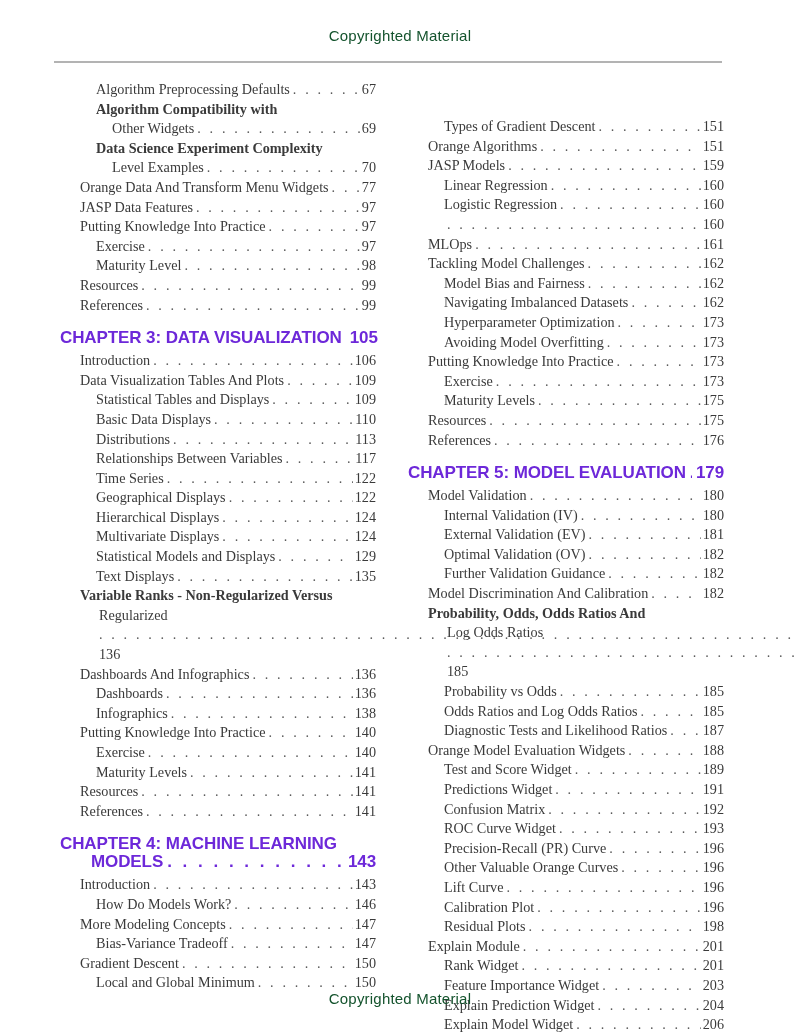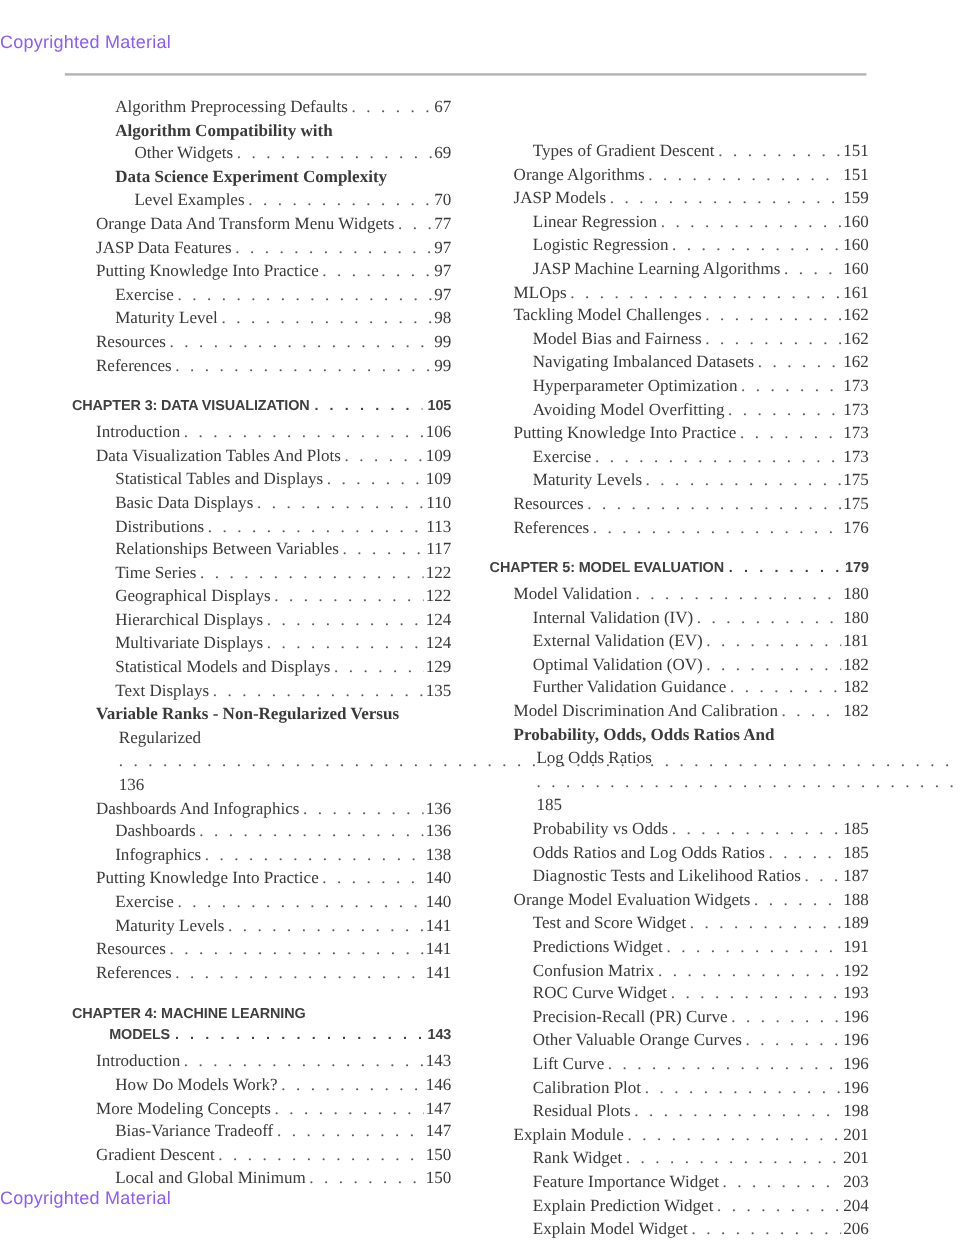--- a/index.html
+++ b/index.html
@@ -1,19 +1,19 @@
 <!DOCTYPE html>
 <html><head>
 <meta charset="utf-8">
 <style>
   html, body { margin: 0; padding: 0; background: #ffffff; }
   body { width: 800px; height: 1033px; position: relative; overflow: hidden; }
   .banner {
-    position: absolute; left: 0; width: 800px; 
-    font-family: "Liberation Sans", sans-serif; font-size: 15px; color: #8b5cf6;
+    position: absolute; left: 0; width: 800px; text-align: center;
+    font-family: "Liberation Sans", sans-serif; font-size: 15px; color: #14532d;
     letter-spacing: 0.2px;
   }
   .banner.top { top: 27px; }
   .banner.bottom { top: 990px; }
   .rule {
     position: absolute; left: 54px; width: 668px; top: 61px; height: 2px;
     background: #b3b3b3;
   }
   .col { position: absolute; top: 80px; }
   .col.left { left: 60px; width: 316px; }
@@ -32,22 +32,22 @@
     content: ". . . . . . . . . . . . . . . . . . . . . . . . . . . . . . . . . . . . . . . . . . . . . . . . . . . . . . . . . . . . . . . .";
   }
   .entry .page { flex: 0 0 auto; text-align: right; }
   .lvl1 { padding-left: 20px; }
   .lvl2 { padding-left: 36px; }
   .entry .first { display: block; white-space: nowrap; font-weight: bold; }
   .lvl1.wrap .line { padding-left: 16px; flex-direction: column; }
   .lvl2.wrap .line { padding-left: 16px; }
 
   .chapter {
-    font-family: "Liberation Sans", sans-serif; font-weight: bold; font-size: 12px;
-    color: #404040; line-height: 18px; letter-spacing: -0.1px;
+    font-family: "Liberation Sans", sans-serif; font-weight: bold; font-size: 17px;
+    color: #6d28d9; line-height: 18px; letter-spacing: -0.1px;
   }
   .chapter .line { display: flex; align-items: baseline; white-space: nowrap; }
   .chapter .lead {
     flex: 1 1 auto; overflow: hidden; white-space: nowrap; margin: 0 4px 0 4px;
     letter-spacing: 3px;
   }
   .chapter .lead::after {
     content: ". . . . . . . . . . . . . . . . . . . . . . . . . . . . . . . . . . . . . . . . . . . .";
   }
   .chapter .page { flex: 0 0 auto; }
@@ -372,21 +372,20 @@
     </div>
     <div class="entry lvl2">
       <div class="line">
         <span class="title">Logistic Regression</span>
         <span class="lead"></span>
         <span class="page">160</span>
       </div>
     </div>
     <div class="entry lvl2">
       <div class="line">
-        <span class="title">JASP Machine Learning Algorithms</span>
         <span class="lead"></span>
         <span class="page">160</span>
       </div>
     </div>
     <div class="entry lvl1">
       <div class="line">
         <span class="title">MLOps</span>
         <span class="lead"></span>
         <span class="page">161</span>
       </div>

